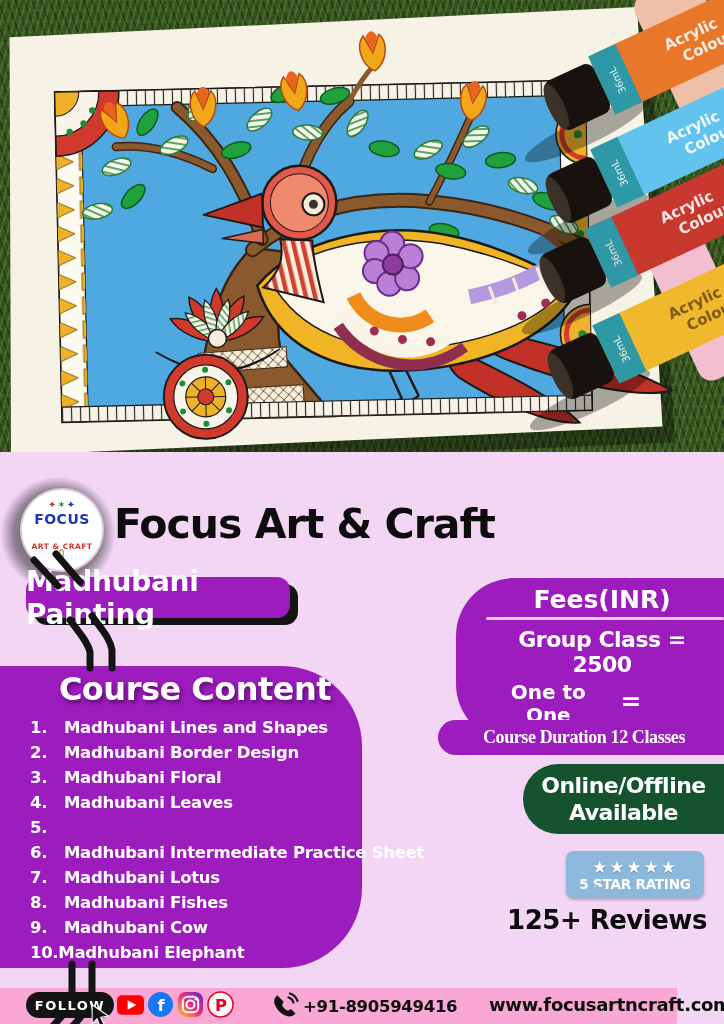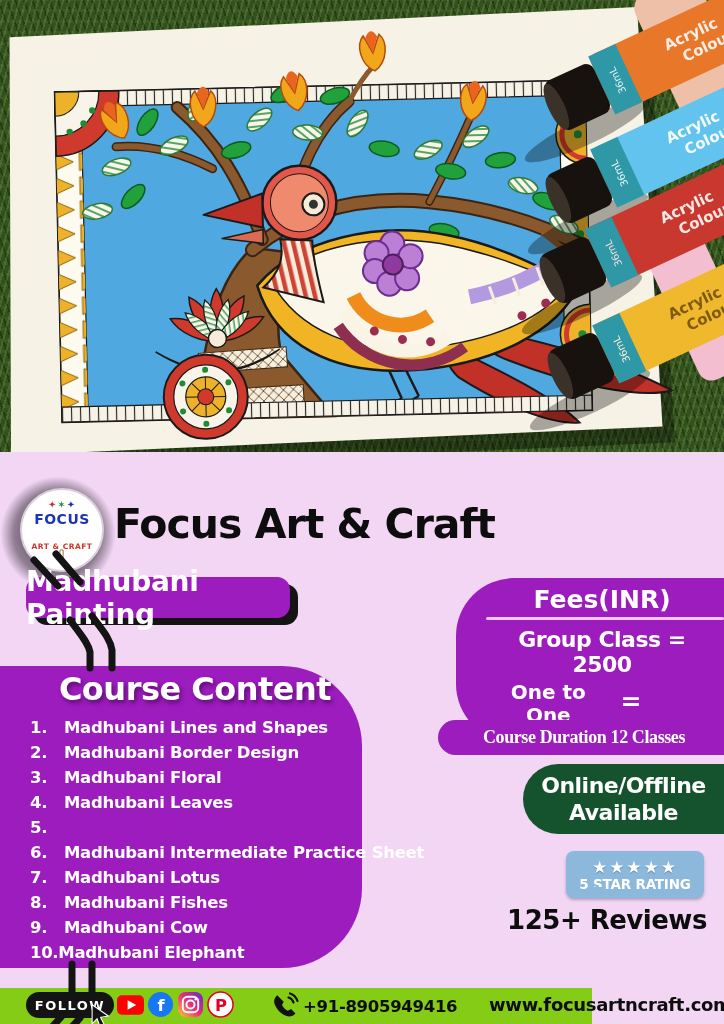--- a/index.html
+++ b/index.html
@@ -85,21 +85,21 @@
   }
   .course-title{
     font-size:32px;font-weight:bold;text-align:center;width:390px;letter-spacing:-.5px;
     text-shadow:2px 3px 4px rgba(35,0,45,.5);
   }
   .course-list{margin:7px 0 0 0;padding:0 0 0 30px;list-style:none;}
   .course-list li{display:flex;font-size:16.5px;font-weight:bold;line-height:25px;letter-spacing:-.3px;white-space:nowrap;}
   .course-list .num{width:34px;flex:0 0 34px;}
   .course-list li.tight .num{width:auto;flex:0 0 auto;}
   
-  .footer{position:absolute;left:0;top:988px;width:592px;height:36px;background:#84cc16;}
+  .footer{position:absolute;left:0;top:988px;width:677px;height:36px;background:#f9a8d4;}
   .follow-pill{
     position:absolute;left:26px;top:4px;width:88px;height:26px;background:#141414;border-radius:14px;
     display:flex;align-items:center;justify-content:center;color:#fff;font-size:13px;font-weight:bold;letter-spacing:1.5px;
   }
   .cursor{position:absolute;left:90px;top:16px;}
   .social{position:absolute;left:117px;top:3px;display:flex;gap:3px;align-items:center;}
   .social .ic{width:27px;height:27px;display:flex;align-items:center;justify-content:center;}
   .phone-wrap{position:absolute;left:270px;top:3px;display:flex;align-items:center;gap:3px;}
   .phone-number{font-size:16.5px;font-weight:bold;color:#0d0d0d;letter-spacing:-.3px;}
   .website{position:absolute;left:456px;top:6px;font-size:18px;font-weight:bold;color:#0d0d0d;letter-spacing:-.3px;padding-left:33px;}

